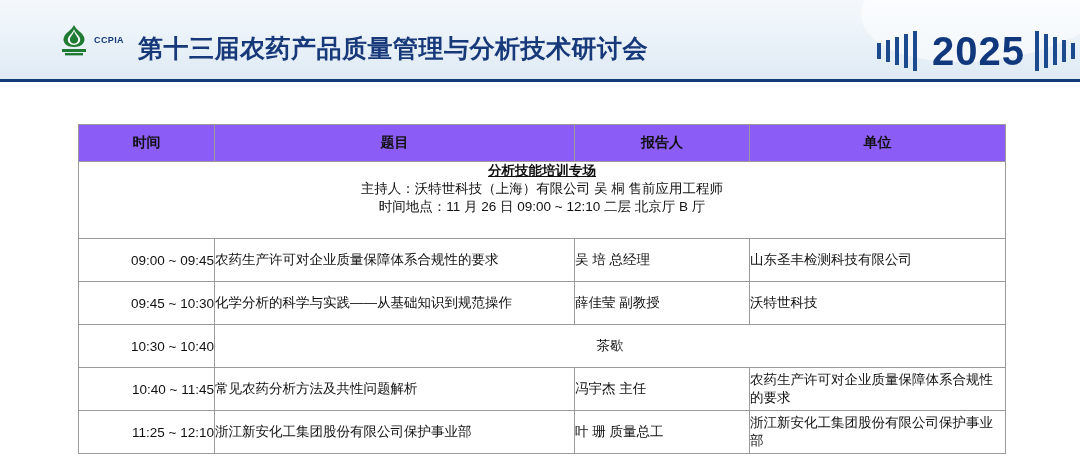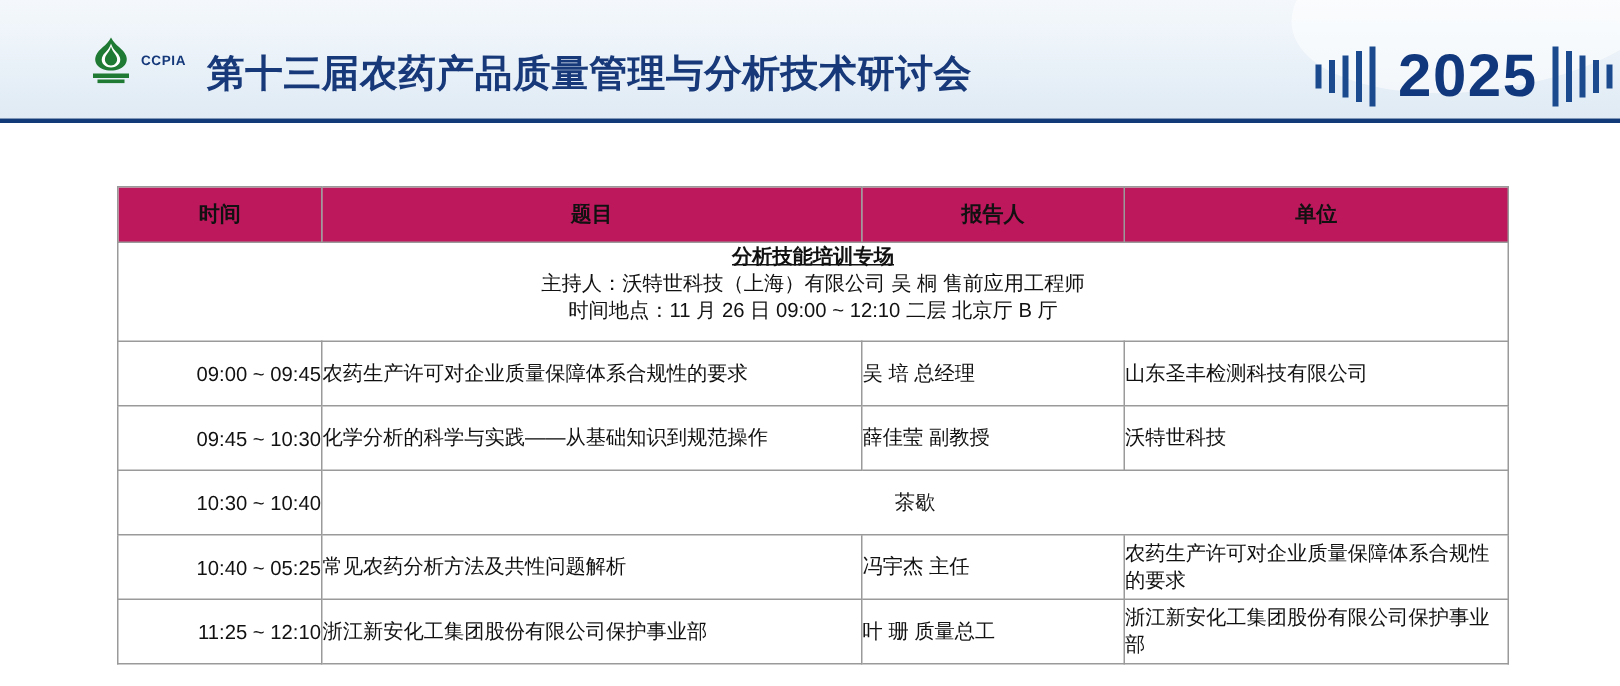--- a/index.html
+++ b/index.html
@@ -137,25 +137,25 @@
     text-decoration: underline;
   }
   .sub-cell {
     text-align: center;
     font-size: 13.5px;
     padding: 3px 0;
     border-top: none !important;
     border-bottom: none !important;
   }
   .sub-cell.last {
-    padding-bottom: 11px;
+    padding-bottom: 22px;
     border-bottom: 1px solid #9a9a9a !important;
   }
   thead.cols th {
-    background: #be185d;
+    background: #8b5cf6;
     font-weight: bold;
     font-size: 14px;
     text-align: center;
     height: 36px;
   }
   td.time {
     text-align: right;
     height: 42px;
     white-space: nowrap;
   }
@@ -249,21 +249,21 @@
         <td class="time">09:45 ~ 10:30</td>
         <td class="topic">化学分析的科学与实践——从基础知识到规范操作</td>
         <td class="speaker">薛佳莹 副教授</td>
         <td class="org">沃特世科技</td>
       </tr>
       <tr>
         <td class="time">10:30 ~ 10:40</td>
         <td class="break" colspan="3">茶歇</td>
       </tr>
       <tr>
-        <td class="time">10:40 ~ 05:25</td>
+        <td class="time">10:40 ~ 11:45</td>
         <td class="topic">常见农药分析方法及共性问题解析</td>
         <td class="speaker">冯宇杰 主任</td>
         <td class="org">农药生产许可对企业质量保障体系合规性的要求</td>
       </tr>
       <tr>
         <td class="time">11:25 ~ 12:10</td>
         <td class="topic">浙江新安化工集团股份有限公司保护事业部</td>
         <td class="speaker">叶    珊 质量总工</td>
         <td class="org">浙江新安化工集团股份有限公司保护事业部</td>
       </tr>

